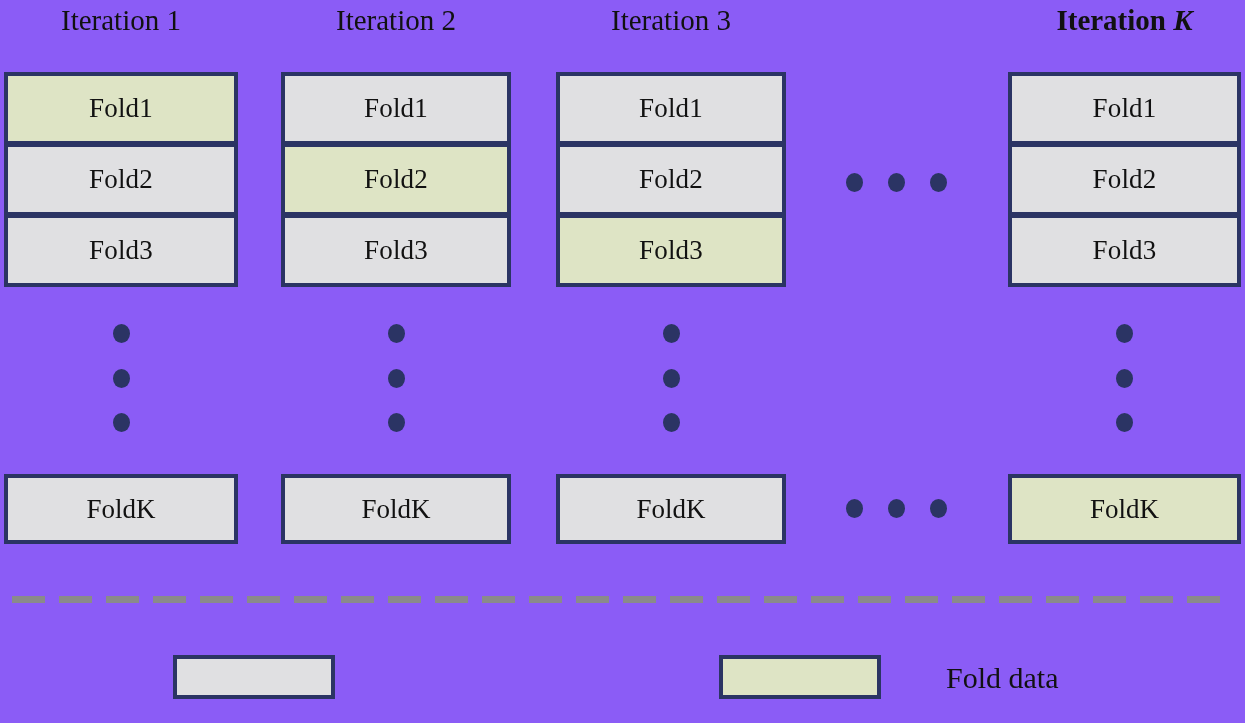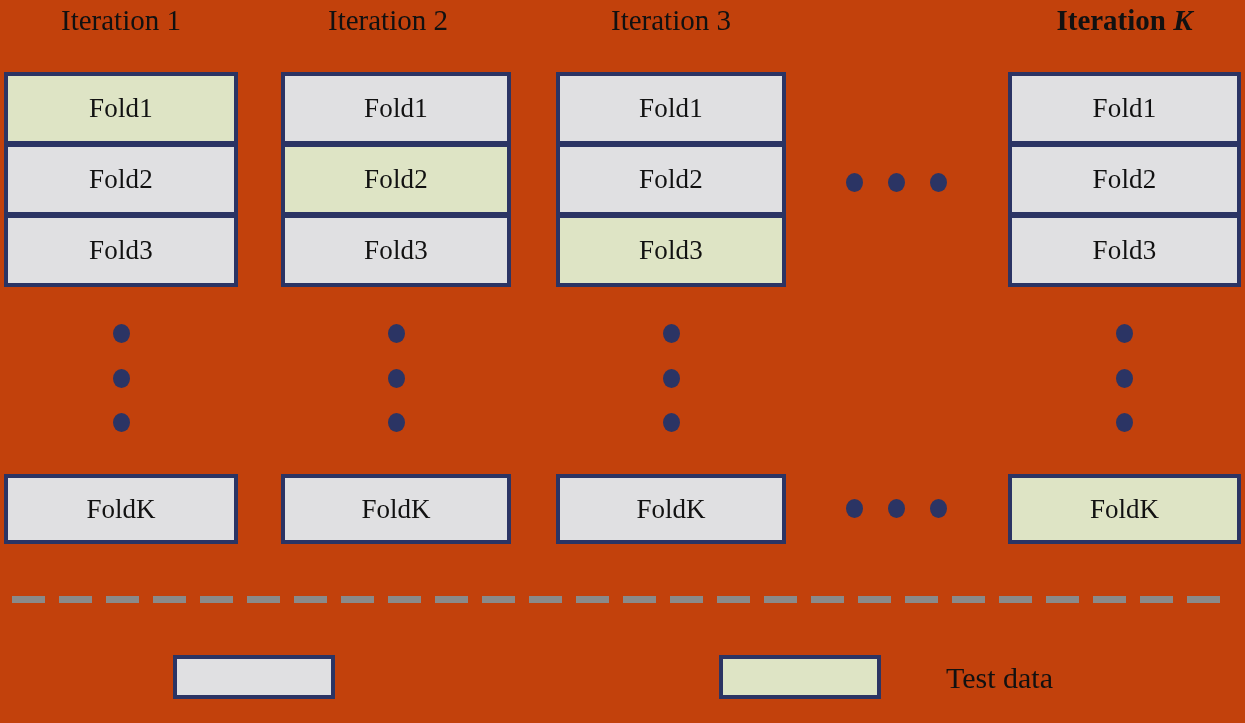--- a/index.html
+++ b/index.html
@@ -8,21 +8,21 @@
     background: #ffffff;
   }
   body {
     font-family: "Liberation Serif", "DejaVu Serif", serif;
     color: #111111;
   }
   #canvas {
     position: relative;
     width: 1245px;
     height: 723px;
-    background: #c2410c;
+    background: #8b5cf6;
     overflow: hidden;
   }
 
   
   .iter-header {
     position: absolute;
     text-align: center;
     font-size: 29px;
     line-height: 1;
     white-space: nowrap;
@@ -112,21 +112,21 @@
   }
 </style>
 </head>
 <body>
 
 <div id="canvas">
 
   <div class="iter-header" style="left:4px; top:6px; width:234px;">
     <span>Iteration </span><span>1</span>
   </div>
-  <div class="iter-header" style="left:273px; top:6px; width:230px;font-family:Liberation Serif, serif;">
+  <div class="iter-header" style="left:281px; top:6px; width:230px;font-family:Liberation Serif, serif;">
     <span>Iteration </span><span>2</span>
   </div>
   <div class="iter-header" style="left:556px; top:6px; width:230px;">
     <span>Iteration </span><span>3</span>
   </div>
   <div class="iter-header" style="left:1008px; top:6px; width:233px;font-weight:bold;">
     <span>Iteration </span><span class="ital">K</span>
   </div>
 
   <div class="fold-stack" style="left:4px; top:72px; width:234px;">
@@ -237,15 +237,15 @@
     <span class="dot"></span>
     <span class="dot"></span>
     <span class="dot"></span>
   </div>
 
   <div class="divider" style="left:12px; top:596px; width:1222px;"></div>
 
   <div class="legend-swatch fill-train" style="left:173px; top:655px; width:162px; height:44px;"></div>
 
   <div class="legend-swatch fill-test" style="left:719px; top:655px; width:162px; height:44px;"></div>
-  <div class="legend-label" style="left:946px; top:663px;">Test data</div>
+  <div class="legend-label" style="left:946px; top:663px;">Fold data</div>
 
 </div>
 
 </body></html>

